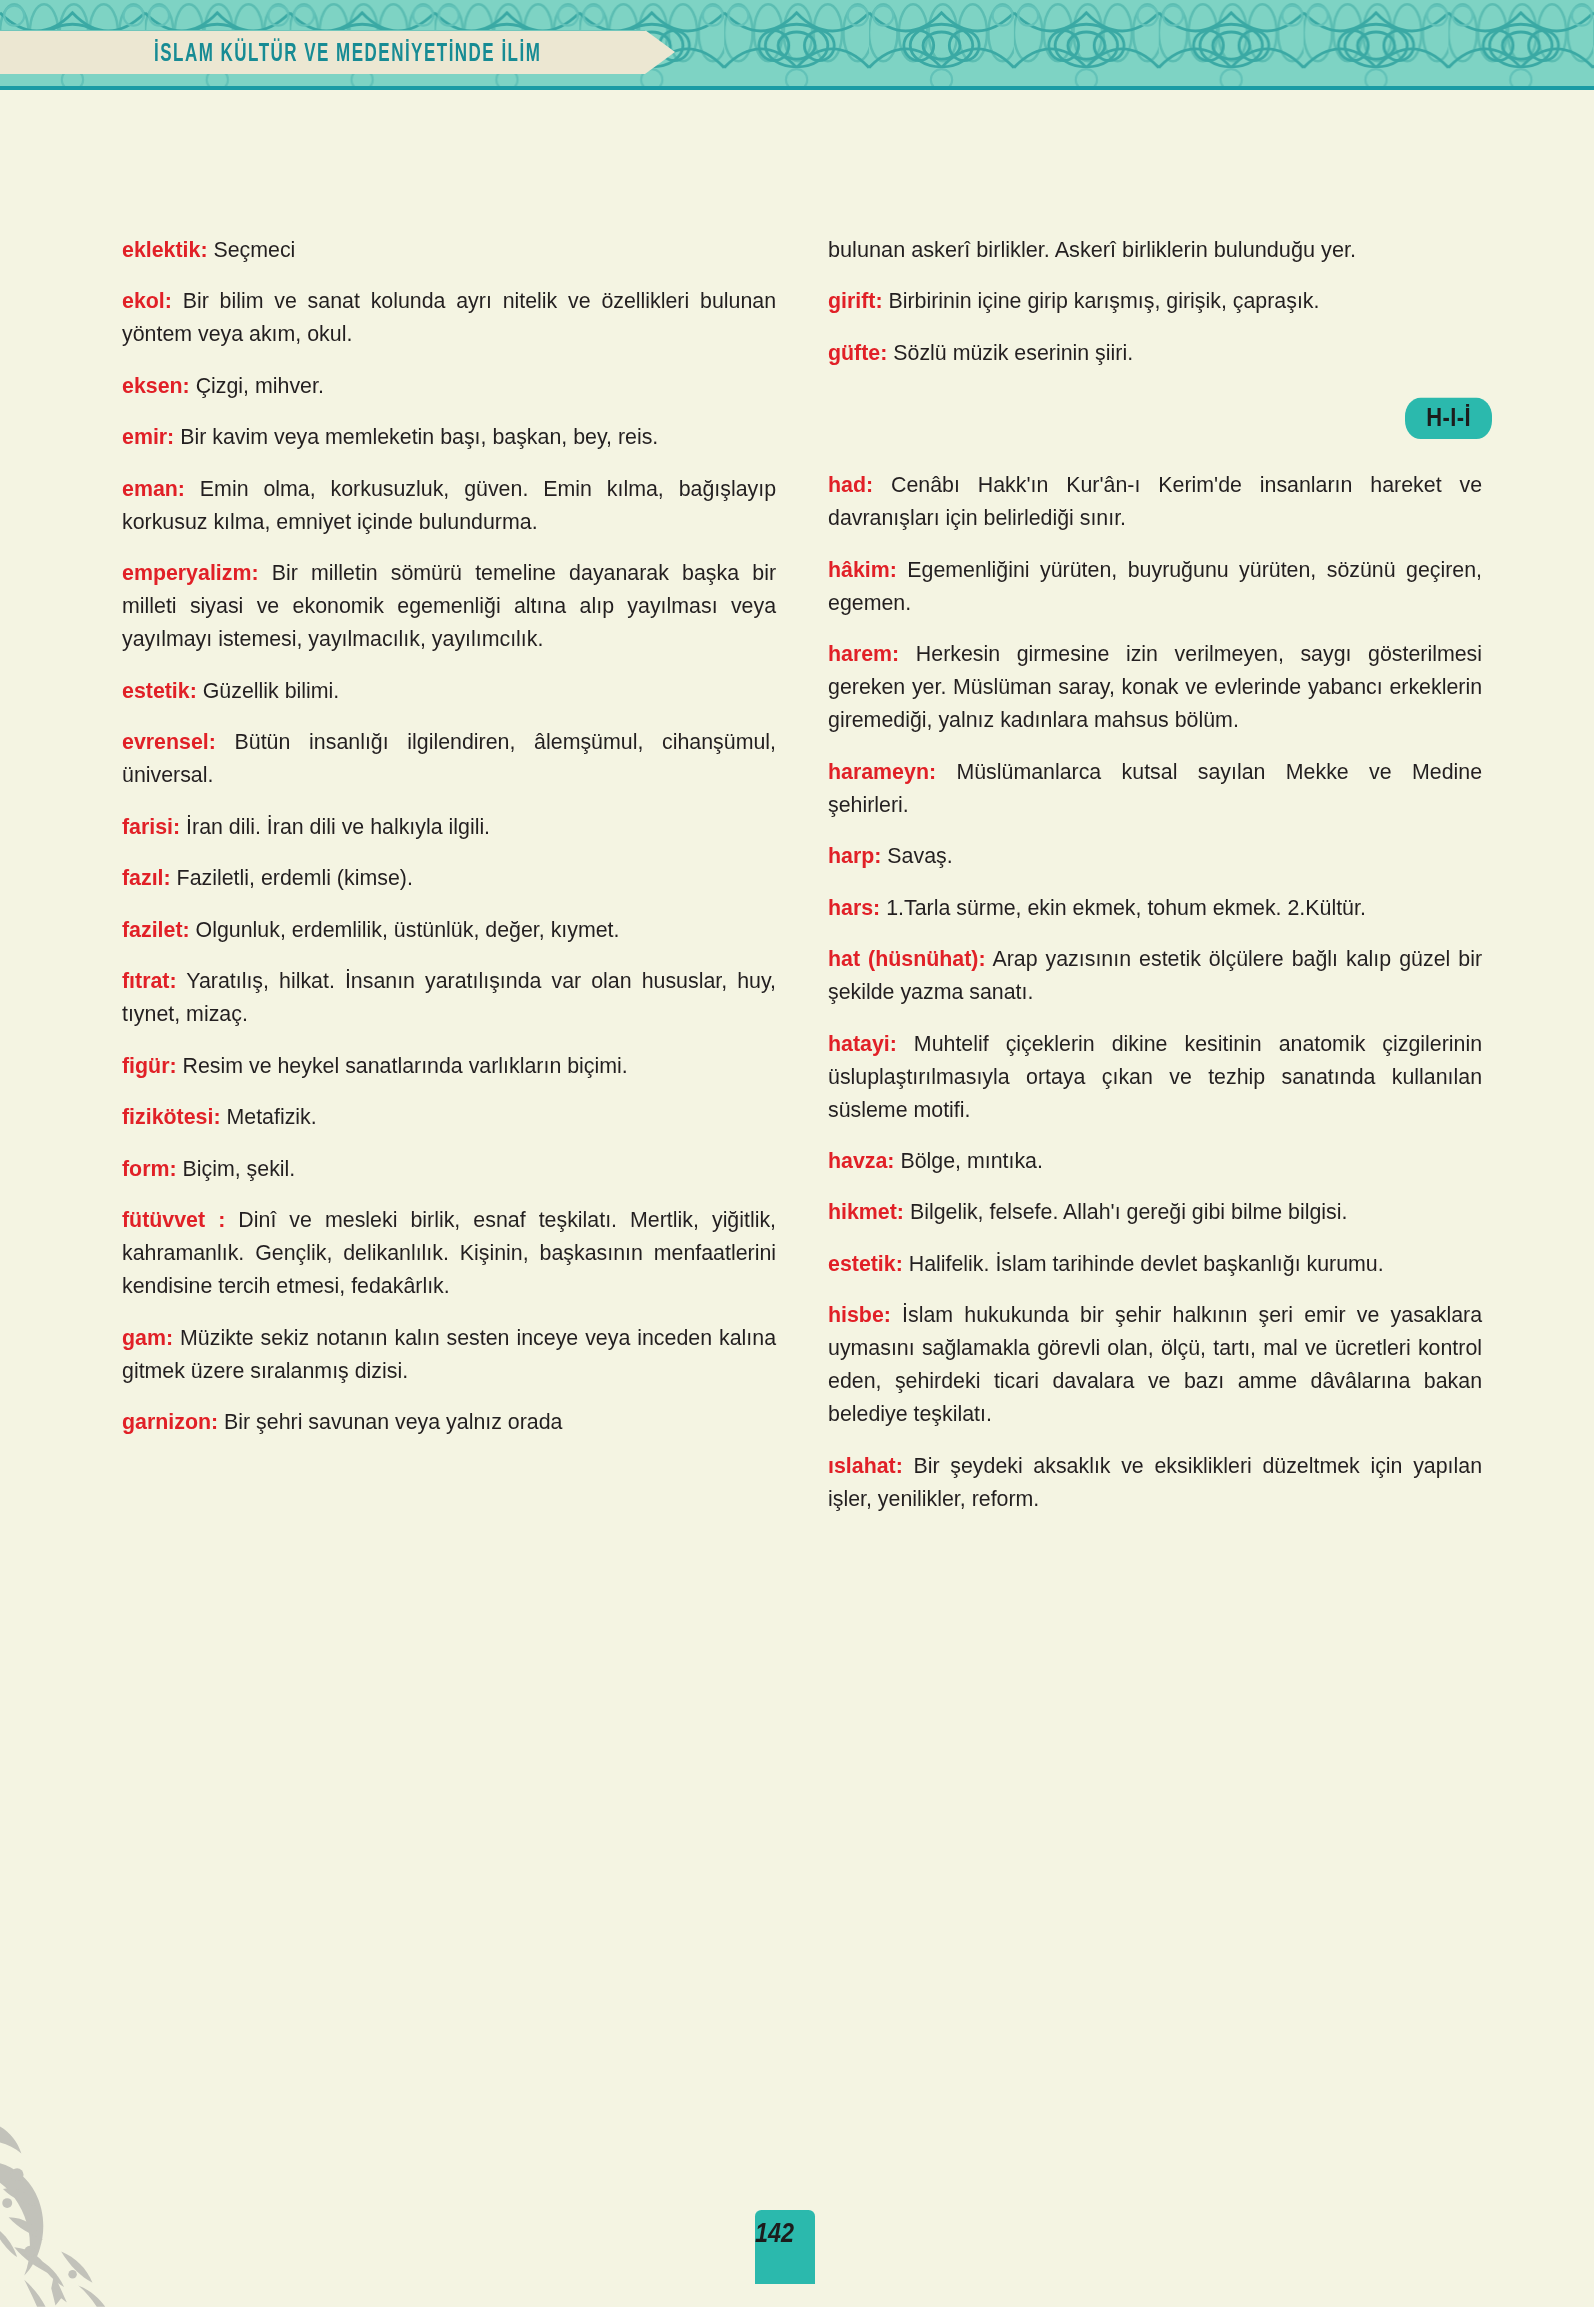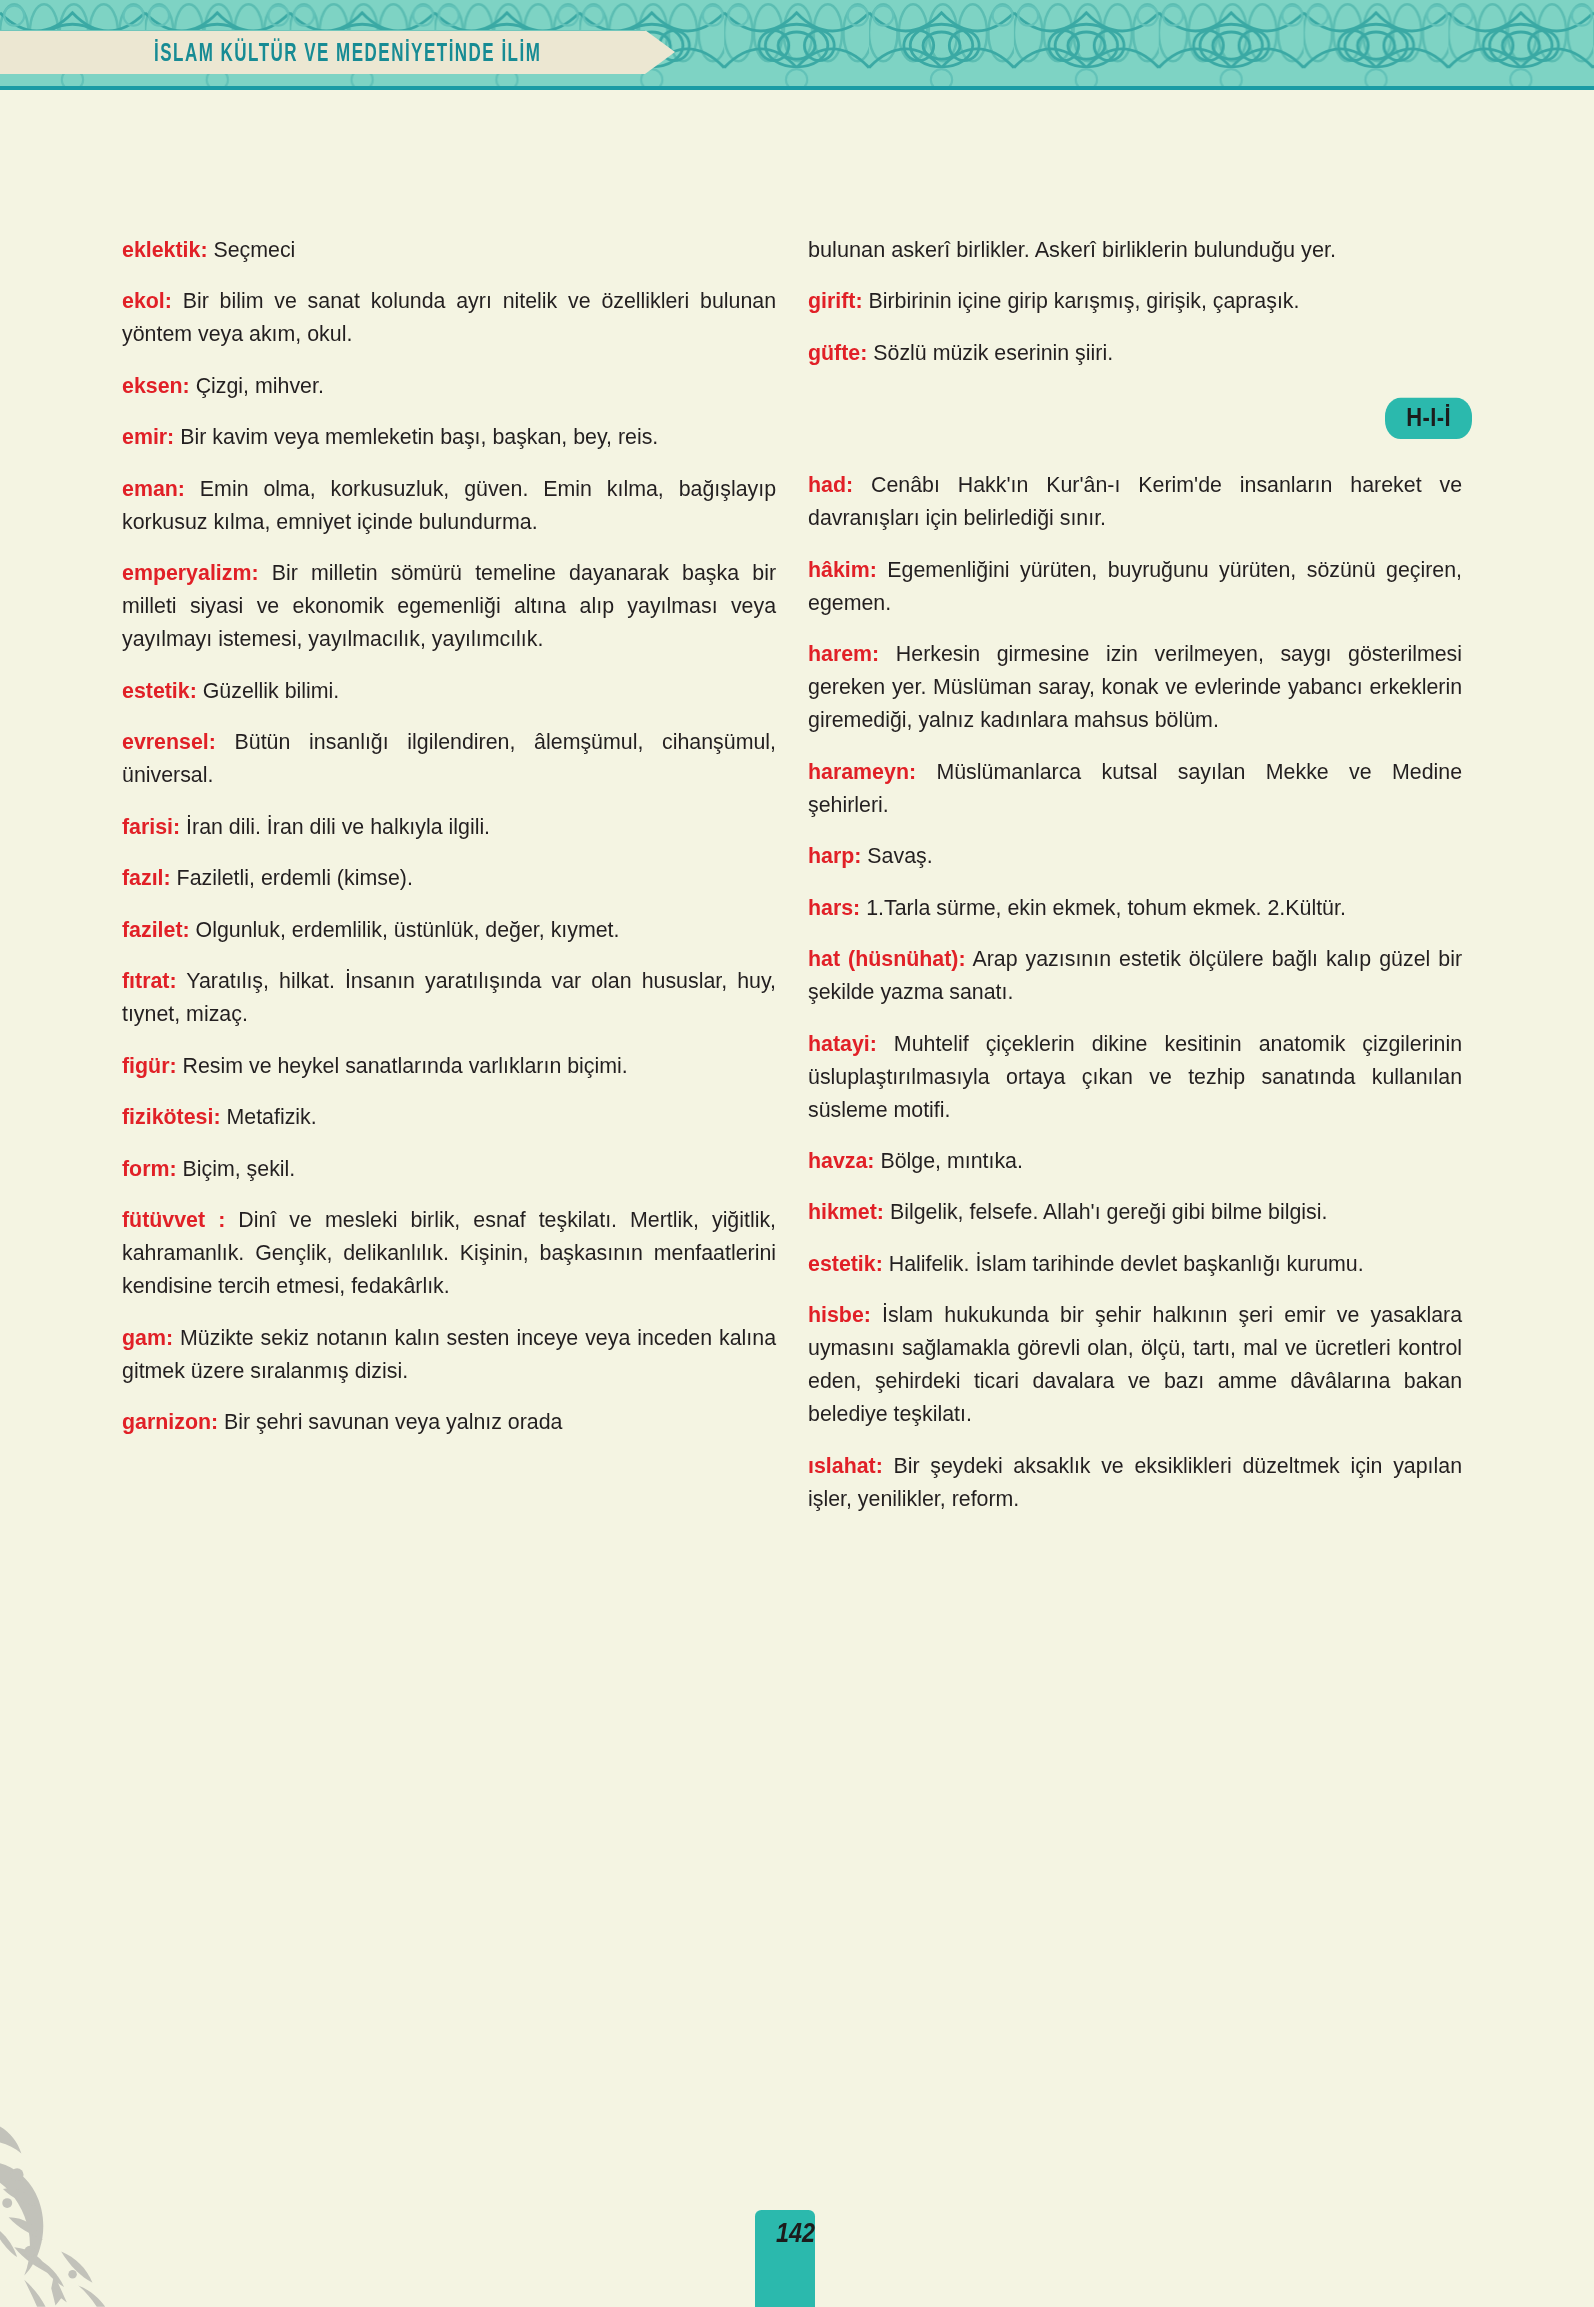--- a/index.html
+++ b/index.html
@@ -69,21 +69,21 @@
     left: 0;
     top: 234px;
     width: 1594px;
   }
   .col {
     position: absolute;
     top: 0;
     width: 664px;
   }
   .col-left  { left: 122px; }
-  .col-right { left: 808px; }
+  .col-right { left: 828px; }
 
   .entry {
     margin: 0 0 18.5px 0;
     font-size: 21.7px;
     line-height: 1.52;
     color: #231f20;
     text-align: justify;
     text-justify: inter-word;
     font-family: "Liberation Sans", sans-serif;
     transform: scaleX(0.985);
@@ -122,26 +122,26 @@
     transform: scaleY(1.18);
     line-height: 1.15;
   }
 
   
   .page-tab {
     position: absolute;
     left: 755px;
     top: 2210px;
     width: 60px;
-    height: 97px;
+    height: 74px;
     background: #2bb9ad;
     border-radius: 6.4px 6.4px 0 0;
     display: flex;
     align-items: flex-start;
-    justify-content: flex-end;
+    justify-content: flex-start;
   }
   .page-tab span {
     margin-top: 9.2px;
     font-size: 23.4px;
     font-style: italic;
     font-weight: bold;
     color: #1c1c1c;
     font-family: "Liberation Sans Narrow", "Liberation Sans", sans-serif;
     transform: scaleY(1.2);
   }

